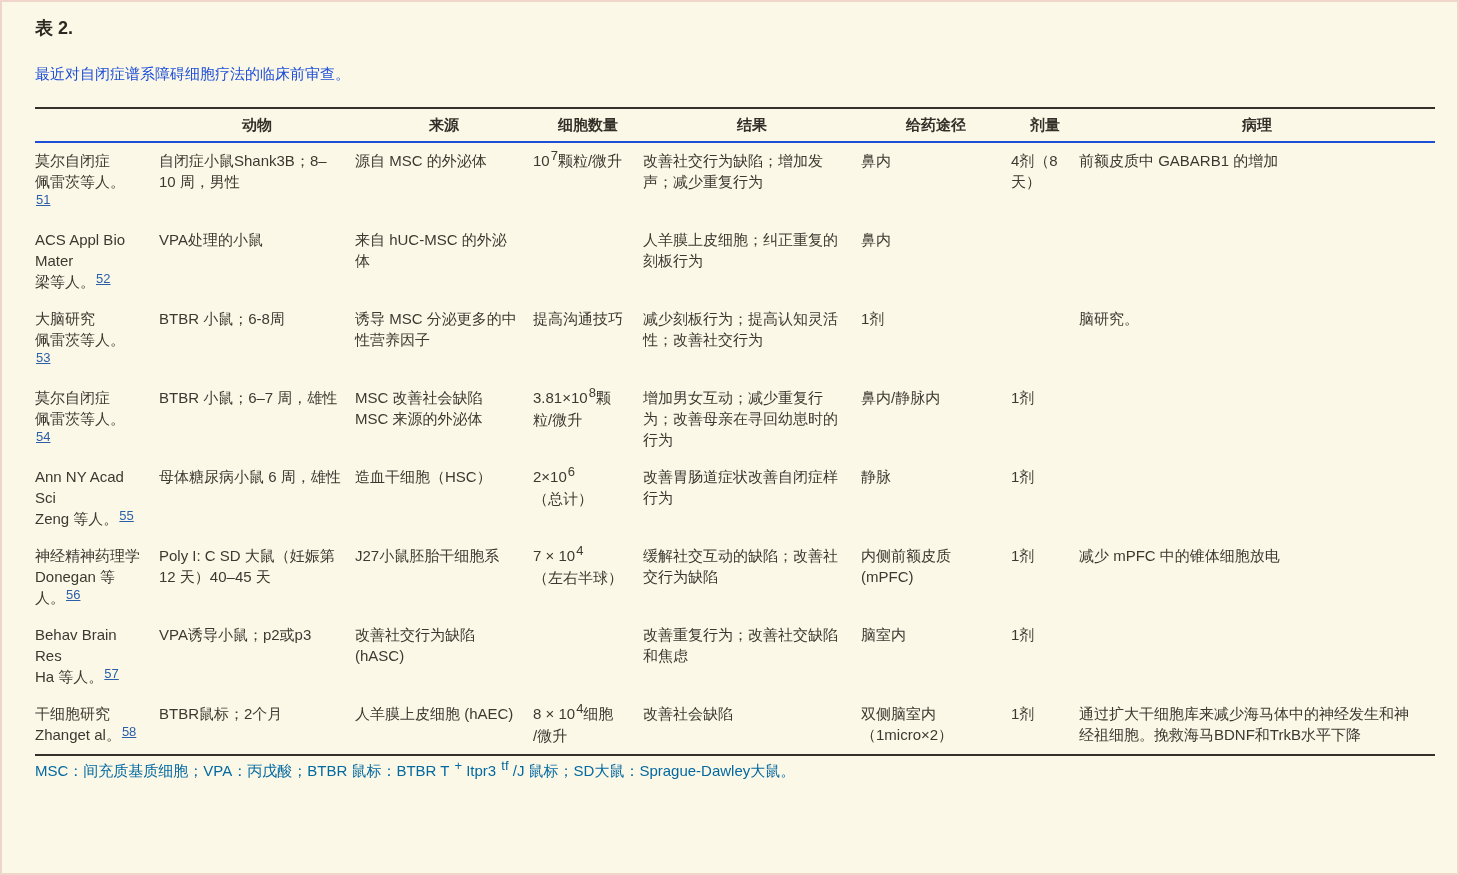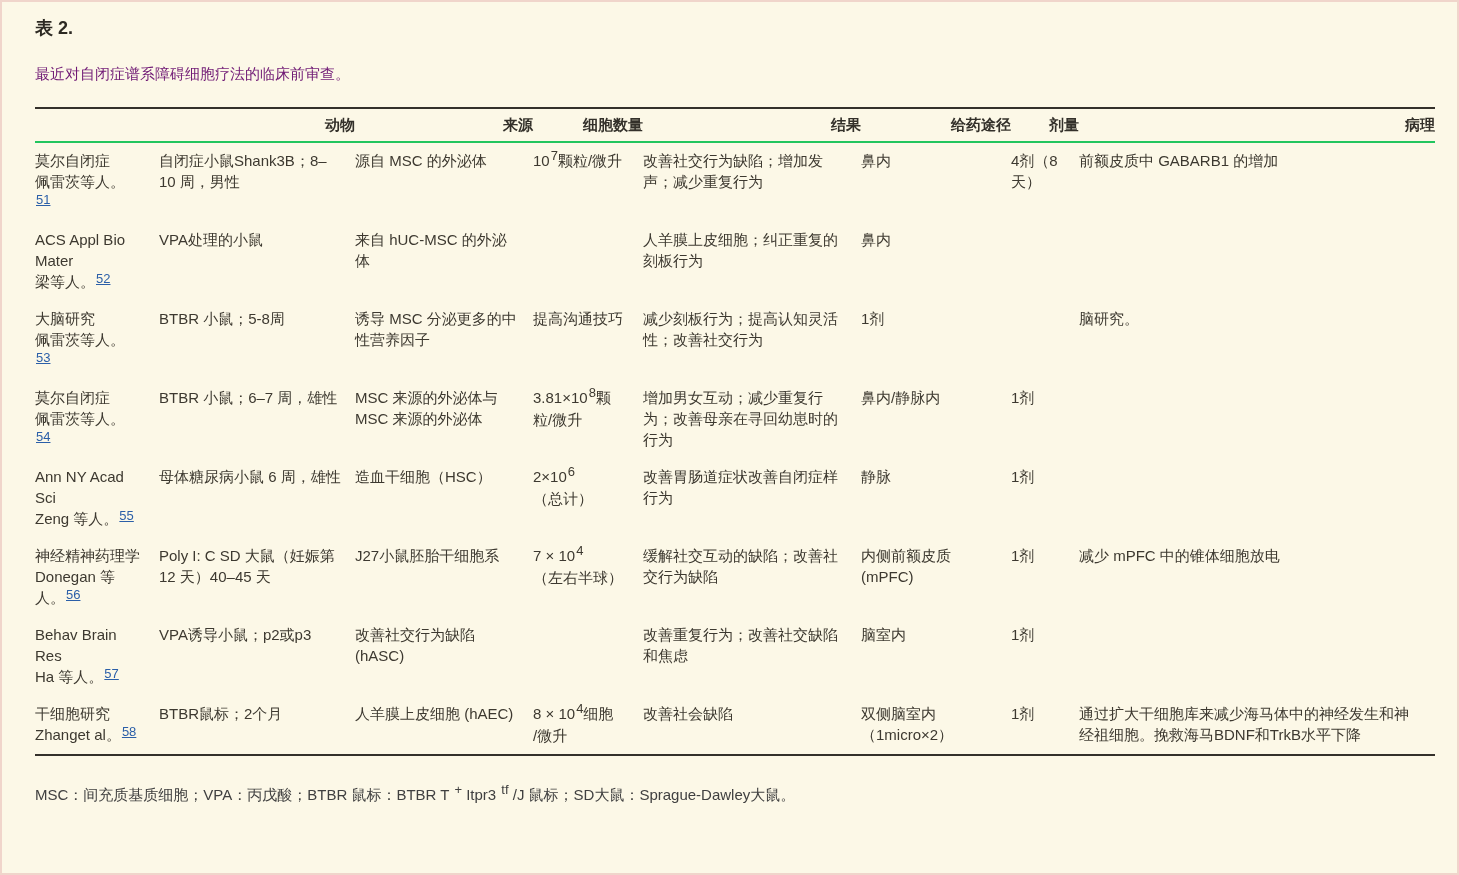--- a/index.html
+++ b/index.html
@@ -10,48 +10,48 @@
     border:2px solid #f0d5cb;
     padding:10px 15px 0 33px;
     font-family:"Liberation Sans","DejaVu Sans",sans-serif;
     color:#3d3930;
     overflow:hidden;
   }
   .title{
     font-size:18px;font-weight:bold;color:#2c2922;margin:4px 0 0 0;
   }
   .subtitle{
-    font-size:15px;margin-top:25px;color:#701a75;
+    font-size:15px;margin-top:25px;color:#1d4ed8;
   }
   table.data{
     border-collapse:collapse;table-layout:fixed;
     width:1400px;margin-top:23px;
     font-size:15px;line-height:21px;
     border-bottom:2px solid #34312b;
   }
   table.data thead th{
     border-top:2px solid #34312b;
-    border-bottom:2px solid #22c55e;
-    font-weight:bold;text-align:right;
+    border-bottom:2px solid #1d4ed8;
+    font-weight:bold;text-align:center;
     padding:5px 0 6px 0;font-size:15px;color:#33302a;
   }
   table.data tbody td{
     vertical-align:top;
     padding:7px 14px 8px 0;
     word-wrap:break-word;
   }
   .sup{
     font-size:13px;position:relative;top:-6px;padding-left:1px;
   }
   .ref{
     color:#2b5fa8;text-decoration:underline;
     font-size:13px;position:relative;top:-4px;padding-left:1px;cursor:pointer;
   }
   .footnote{
-    font-size:15px;margin-top:30px;color:#404040;
+    font-size:15px;margin-top:6px;color:#0369a1;
   }
   
   col.c-study{width:124px;}
   col.c-animal{width:196px;}
   col.c-source{width:178px;}
   col.c-count{width:110px;}
   col.c-results{width:218px;}
   col.c-route{width:150px;}
   col.c-dose{width:68px;}
   col.c-pathology{width:356px;}
@@ -102,32 +102,32 @@
           <td><span>VPA处理的小鼠</span></td>
           <td><span>来自 hUC-MSC 的外泌体</span></td>
           <td><span></span></td>
           <td><span>人羊膜上皮细胞；纠正重复的刻板行为</span></td>
           <td><span>鼻内</span></td>
           <td><span></span></td>
           <td><span></span></td>
         </tr>
         <tr>
           <td><span>大脑研究<br>佩雷茨等人。<br></span><a class="ref" href="#">53</a></td>
-          <td><span>BTBR 小鼠；5-8周</span></td>
+          <td><span>BTBR 小鼠；6-8周</span></td>
           <td><span>诱导 MSC 分泌更多的中性营养因子</span></td>
           <td><span>提高沟通技巧</span></td>
           <td><span>减少刻板行为；提高认知灵活性；改善社交行为</span></td>
           <td><span>1剂</span></td>
           <td><span></span></td>
           <td><span>脑研究。</span></td>
         </tr>
         <tr>
           <td><span>莫尔自闭症<br>佩雷茨等人。<br></span><a class="ref" href="#">54</a></td>
           <td><span>BTBR 小鼠；6–7 周，雄性</span></td>
-          <td><span>MSC 来源的外泌体与 MSC 来源的外泌体</span></td>
+          <td><span>MSC 改善社会缺陷 MSC 来源的外泌体</span></td>
           <td><span>3.81×10</span><span class="sup">8</span><span>颗粒/微升</span></td>
           <td><span>增加男女互动；减少重复行为；改善母亲在寻回幼崽时的行为</span></td>
           <td><span>鼻内/静脉内</span></td>
           <td><span>1剂</span></td>
           <td><span></span></td>
         </tr>
         <tr>
           <td><span>Ann NY Acad<br>Sci<br>Zeng 等人。</span><a class="ref" href="#">55</a></td>
           <td><span>母体糖尿病小鼠 6 周，雄性</span></td>
           <td><span>造血干细胞（HSC）</span></td>

